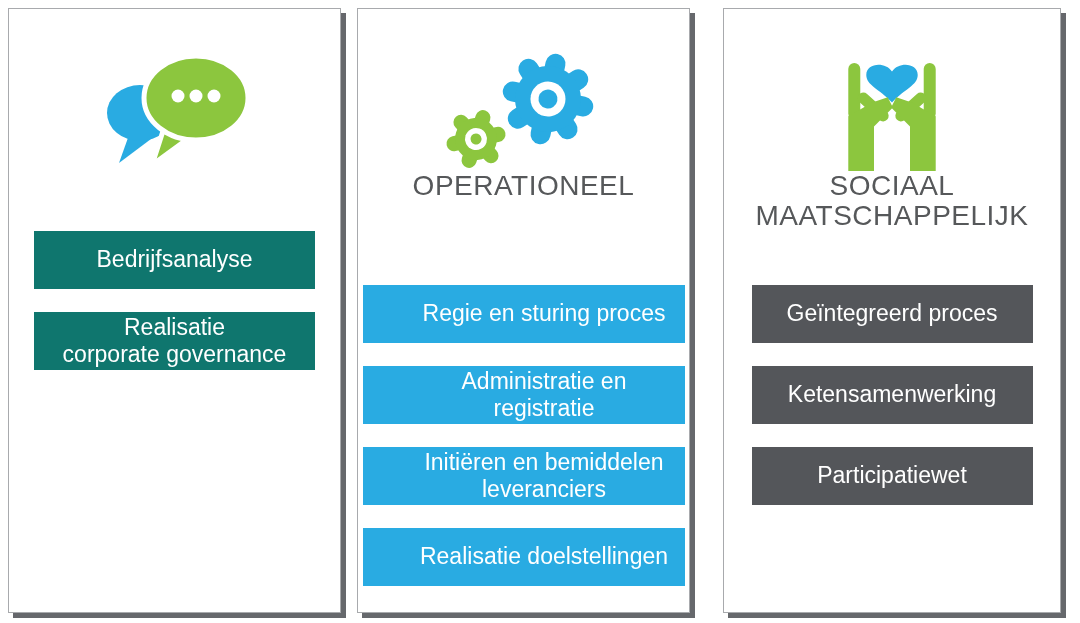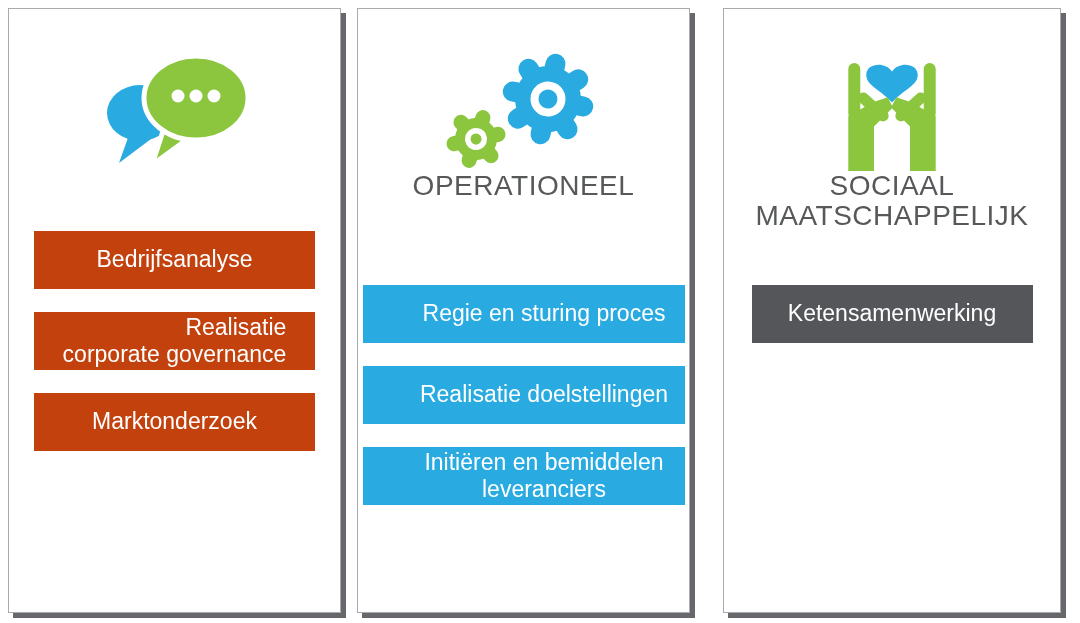--- a/index.html
+++ b/index.html
@@ -63,21 +63,21 @@
     display: flex;
     align-items: center;
     justify-content: center;
     color: #ffffff;
     font-size: 23px;
     line-height: 1.18;
     text-align: center;
     white-space: pre-line;
   }
   .item:last-child { margin-bottom: 0; }
-  .accent-green .item { background: #c2410c; text-align: right; }
+  .accent-green .item { background: #0f766e; }
   .accent-blue  .item { background: #29abe2; padding-left: 41px; }
   .accent-dark  .item { background: #54565a; }
 </style>
 </head>
 <body>
 
 <div class="stage">
   <div class="cards">
 
     <div class="card card-1 accent-green">
@@ -91,21 +91,20 @@
           </g>
           <circle cx="79" cy="45" r="6.5" fill="#ffffff"></circle>
           <circle cx="97" cy="45" r="6.5" fill="#ffffff"></circle>
           <circle cx="115" cy="45" r="6.5" fill="#ffffff"></circle>
         </svg>
       </div>
       <div class="items">
         <div class="item">Bedrijfsanalyse</div>
         <div class="item">Realisatie
 corporate governance</div>
-        <div class="item">Marktonderzoek</div>
       </div>
     </div>
 
     <div class="card card-2 accent-blue">
       <div class="icon-wrap">
         <svg width="178" height="128" viewBox="0 0 178 128" aria-hidden="true">
           <g transform="translate(113,56) rotate(12)" fill="#29abe2">
             <rect x="-10" y="-46" width="20" height="92" rx="10"></rect>
             <rect x="-10" y="-46" width="20" height="92" rx="10" transform="rotate(45)"></rect>
             <rect x="-10" y="-46" width="20" height="92" rx="10" transform="rotate(90)"></rect>
@@ -122,23 +121,25 @@
             <circle r="11" fill="#ffffff"></circle>
             <circle r="5.5"></circle>
           </g>
         </svg>
       </div>
       <div class="title-wrap">
         <div class="card-title">OPERATIONEEL</div>
       </div>
       <div class="items">
         <div class="item">Regie en sturing proces</div>
-        <div class="item">Realisatie doelstellingen</div>
+        <div class="item">Administratie en
+registratie</div>
         <div class="item">Initiëren en bemiddelen
 leveranciers</div>
+        <div class="item">Realisatie doelstellingen</div>
       </div>
     </div>
 
     <div class="card card-3 accent-dark">
       <div class="icon-wrap">
         <svg width="160" height="120" viewBox="0 0 170 140" aria-hidden="true">
           <path d="M85,60 C70,44 55,40 55,28 C55,14 77,12 85,24 C93,12 115,14 115,28 C115,40 100,44 85,60 Z" fill="#29abe2"></path>
           <g fill="#8cc63e">
             <g>
               <rect x="34" y="14" width="14" height="66" rx="7"></rect>
@@ -151,18 +152,20 @@
               <path d="M34,76 L62,60 L80,54 L86,66 L64,88 L64,140 L34,140 Z"></path>
             </g>
           </g>
         </svg>
       </div>
       <div class="title-wrap">
         <div class="card-title">SOCIAAL
 MAATSCHAPPELIJK</div>
       </div>
       <div class="items">
+        <div class="item">Geïntegreerd proces</div>
         <div class="item">Ketensamenwerking</div>
+        <div class="item">Participatiewet</div>
       </div>
     </div>
 
   </div>
 </div>
 
 </body></html>

